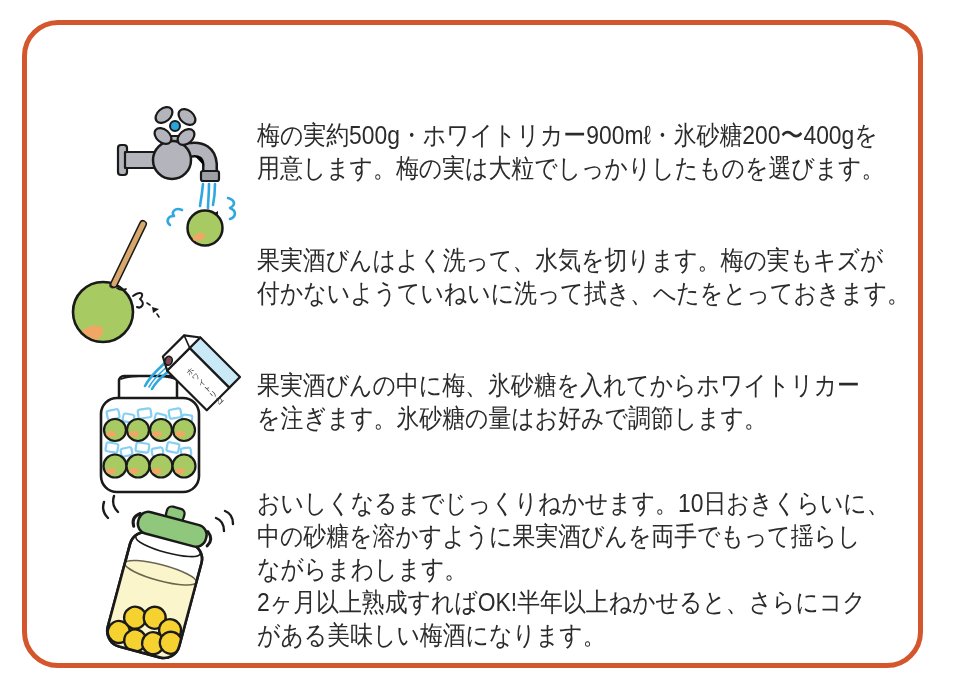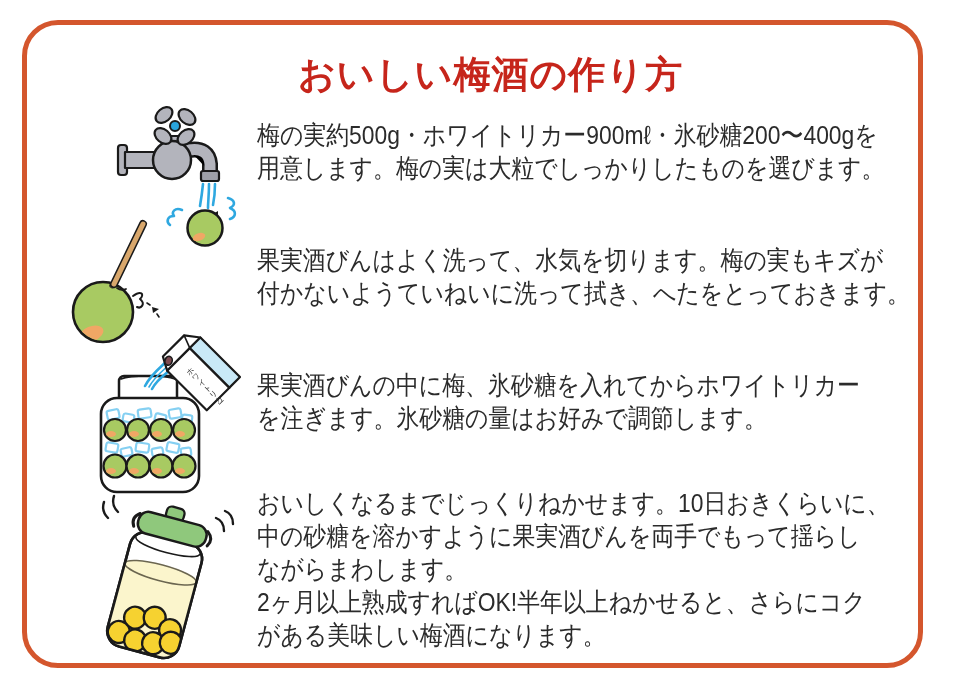--- a/index.html
+++ b/index.html
@@ -41,21 +41,20 @@
   .f-yellow{fill:var(--plum-yellow,#F6D230);}
   .carton-label{font-family:"Liberation Sans",sans-serif;fill:#333;}
 </style>
 </head>
 <body>
 
 <div id="page">
 
   <div class="border-frame"></div>
 
-  <div class="recipe-title">おいしい梅酒の作り方</div>
 
   <svg class="illus" style="left:112px;top:98px" width="135" height="155" viewBox="0 0 135 155">
 
     <g>
       <rect class="f-gray ol" x="6" y="47" width="9" height="30" rx="3" stroke-width="2.2"></rect>
       <rect class="f-gray ol" x="13" y="54" width="30" height="16" stroke-width="2.2"></rect>
       <rect class="f-gray ol" x="56" y="38" width="14" height="12" stroke-width="2.2"></rect>
       <path class="ol" d="M77,52 C90,50 97,55 98,66 L98,74" stroke-width="16"></path>
       <path class="s-tan" style="stroke:var(--metal-gray,#B3B4BC)" d="M77,52 C90,50 97,55 98,66 L98,74" stroke-width="11"></path>
       <circle class="f-gray ol" cx="60" cy="62" r="19" stroke-width="2.5"></circle>

